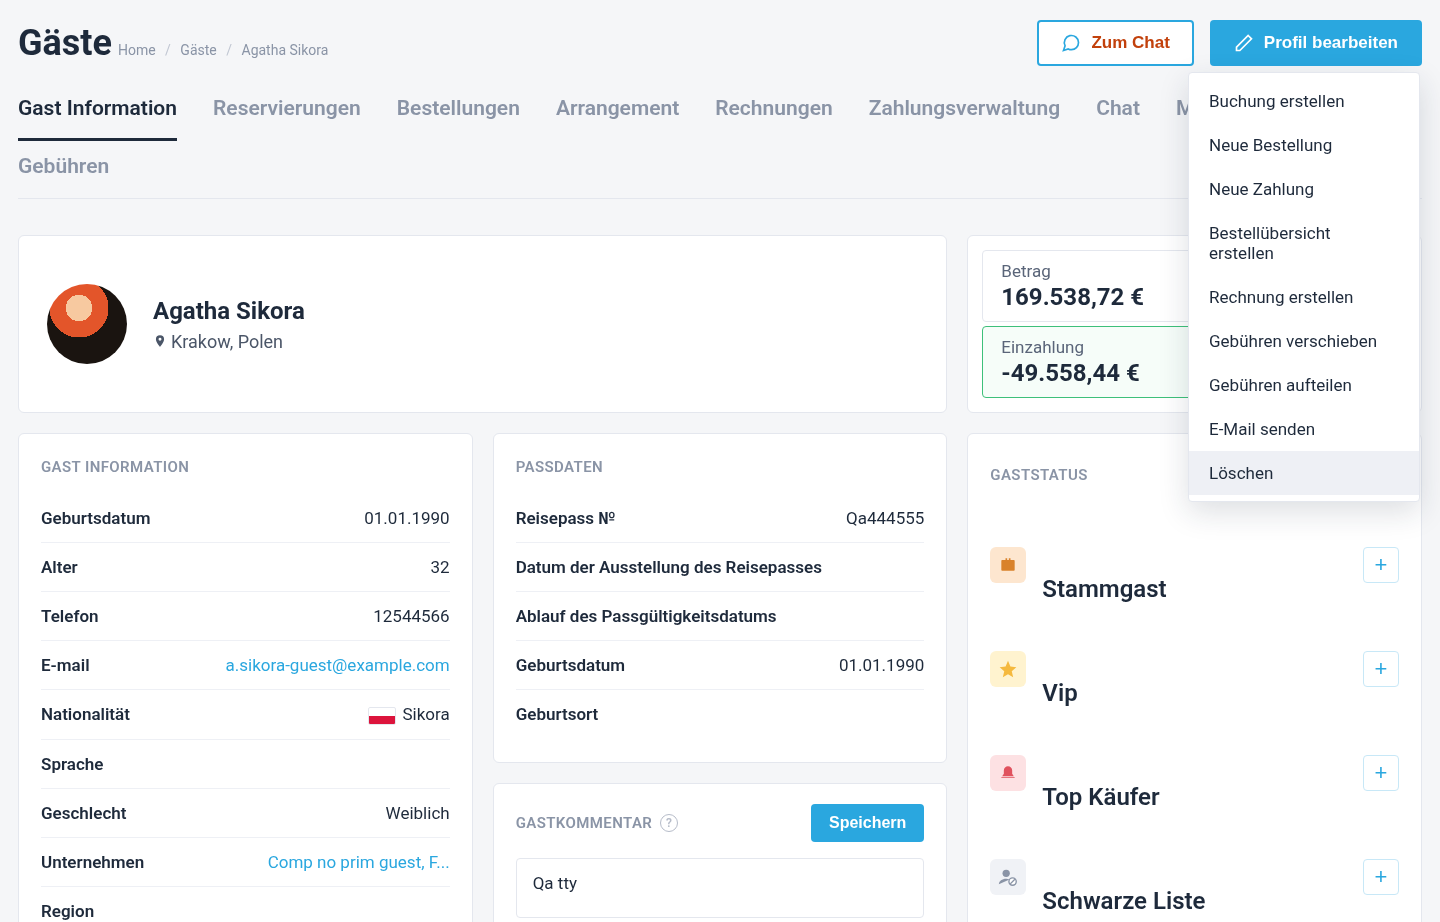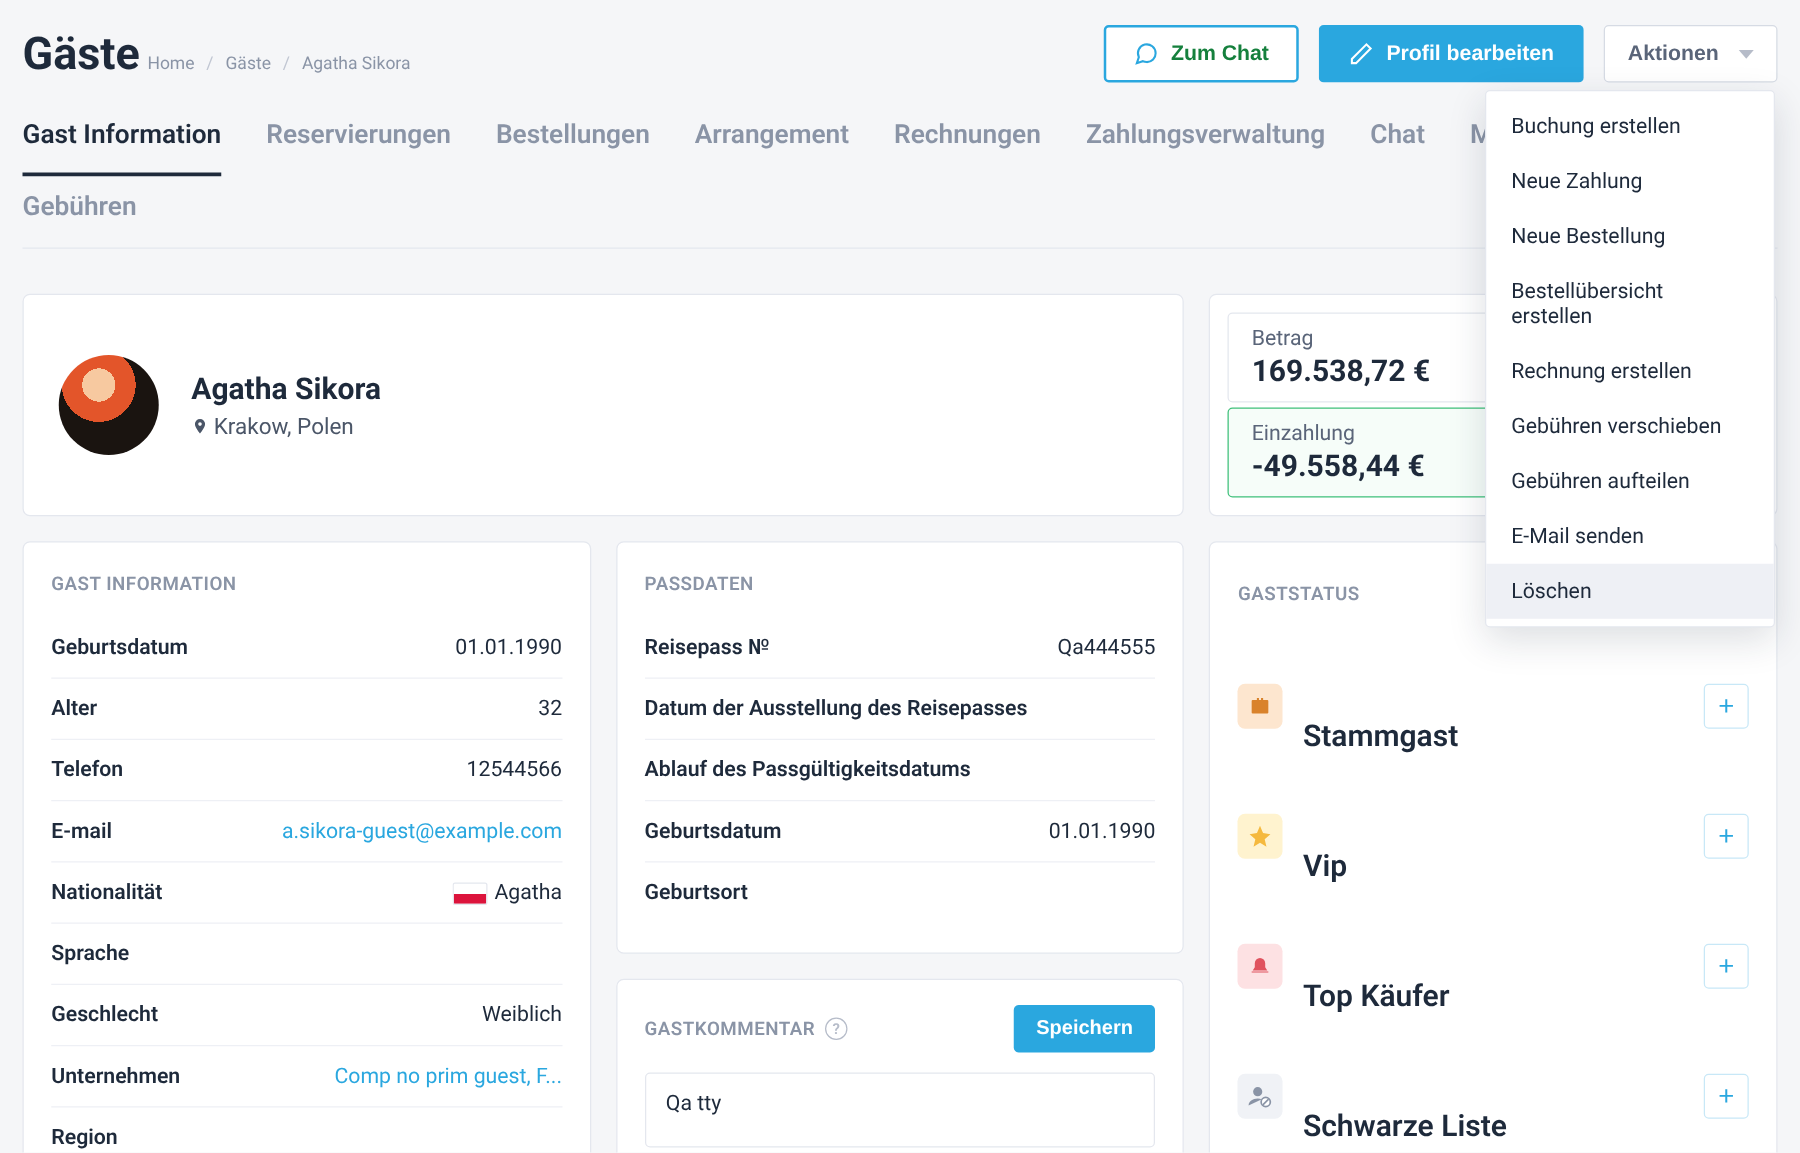--- a/index.html
+++ b/index.html
@@ -14,21 +14,21 @@
 }
 .page { padding: 20px 18px 0 18px; }
 .header-row { display: flex; align-items: center; justify-content: space-between; margin-bottom: 30px; }
 .title-breadcrumb { display: flex; align-items: baseline; gap: 6px; }
 .page-title { font-size: 36px; font-weight: 700; color: #1e2a3b; }
 .breadcrumb { font-size: 14px; color: #8a94a6; }
 .breadcrumb a { color: #8a94a6; text-decoration: none; }
 .breadcrumb .sep { margin: 0 6px; color: #c0c6d2; }
 .header-actions { display: flex; gap: 16px; align-items: center; }
 .btn { display: inline-flex; align-items: center; justify-content: center; gap: 10px; height: 46px; padding: 0 22px; border-radius: 4px; font-size: 17px; font-weight: 600; cursor: pointer; border: 2px solid transparent; }
-.btn-outline { background: #fff; color: #15803d; border-color: #2aa7df; }
+.btn-outline { background: #fff; color: #c2410c; border-color: #2aa7df; }
 .btn-primary { background: #2aa7df; color: #fff; }
 .btn-actions { background: #fff; color: #5a6579; border: 1px solid #d6dbe4; padding: 0 18px; }
 .chev { width: 0; height: 0; border-left: 6px solid transparent; border-right: 6px solid transparent; border-top: 7px solid #b6bcc9; margin-left: 6px; }
 .tabs { display: flex; gap: 36px; border-bottom: 1px solid #e4e7ee; flex-wrap: wrap; row-gap: 14px; padding-bottom: 0; }
 .tab { font-size: 21px; font-weight: 600; color: #8a94a6; padding-bottom: 18px; cursor: pointer; border-bottom: 3px solid transparent; margin-bottom: -1px; }
 .tab.active { color: #1e2a3b; border-bottom-color: #1e2a3b; }
 .content-grid { display: grid; grid-template-columns: 1fr 1fr 1fr; gap: 20px; margin-top: 36px; }
 .card { background: #fff; border: 1px solid #e4e7ee; border-radius: 6px; }
 .profile-card { grid-column: 1 / span 2; padding: 36px 28px; display: flex; align-items: center; gap: 26px; }
 .avatar { width: 80px; height: 80px; border-radius: 50%; background: radial-gradient(circle at 40% 30%, #f7c9a0 0 18%, #e3552a 18% 40%, #1a1410 40% 100%); display:flex; align-items:center; justify-content:center; overflow:hidden; }
@@ -87,24 +87,20 @@
             <path d="M21 11.5a8.38 8.38 0 0 1-8.5 8.5 8.5 8.5 0 0 1-3.8-.9L3 21l1.9-5.7a8.5 8.5 0 1 1 16.1-3.8z"></path>
           </svg>
         <span>Zum Chat</span>
       </button>
       <button class="btn btn-primary">
         <svg class="icon" viewBox="0 0 24 24" fill="none" stroke="#fff" stroke-width="2">
             <path d="M17 3l4 4L7 21H3v-4L17 3z"></path>
           </svg>
         <span>Profil bearbeiten</span>
       </button>
-      <button class="btn btn-actions">
-        <span>Aktionen</span>
-        <span class="chev"></span>
-      </button>
     </div>
   </div>
 
   <div class="tabs" id="tabs-container">
       <div class="tab active">Gast Information</div>
       <div class="tab">Reservierungen</div>
       <div class="tab">Bestellungen</div>
       <div class="tab">Arrangement</div>
       <div class="tab">Rechnungen</div>
       <div class="tab">Zahlungsverwaltung</div>
@@ -151,21 +147,21 @@
       <div class="kv-row">
           <span class="kv-label">Telefon</span>
           <span class="kv-value">12544566</span>
         </div>
       <div class="kv-row">
           <span class="kv-label">E-mail</span>
           <span class="kv-value link">a.sikora-guest@example.com</span>
         </div>
       <div class="kv-row">
           <span class="kv-label">Nationalität</span>
-          <span class="kv-value"><span class="flag-pl"></span><span>Agatha</span></span>
+          <span class="kv-value"><span class="flag-pl"></span><span>Sikora</span></span>
         </div>
       <div class="kv-row">
           <span class="kv-label">Sprache</span>
           <span class="kv-value"></span>
         </div>
       <div class="kv-row">
           <span class="kv-label">Geschlecht</span>
           <span class="kv-value">Weiblich</span>
         </div>
       <div class="kv-row">
@@ -263,21 +259,21 @@
             <div class="status-label">Schwarze Liste</div>
             <button class="plus-btn">+</button>
           </div>
         </div>
     </div>
   </div>
 </div>
 
 <div class="dropdown" id="dropdown-menu">
     <div class="dropdown-item">Buchung erstellen</div>
+    <div class="dropdown-item">Neue Bestellung</div>
     <div class="dropdown-item">Neue Zahlung</div>
-    <div class="dropdown-item">Neue Bestellung</div>
     <div class="dropdown-item">Bestellübersicht erstellen</div>
     <div class="dropdown-item">Rechnung erstellen</div>
     <div class="dropdown-item">Gebühren verschieben</div>
     <div class="dropdown-item">Gebühren aufteilen</div>
     <div class="dropdown-item">E-Mail senden</div>
     <div class="dropdown-item hover">Löschen</div>
   </div>
 
 </body></html>

